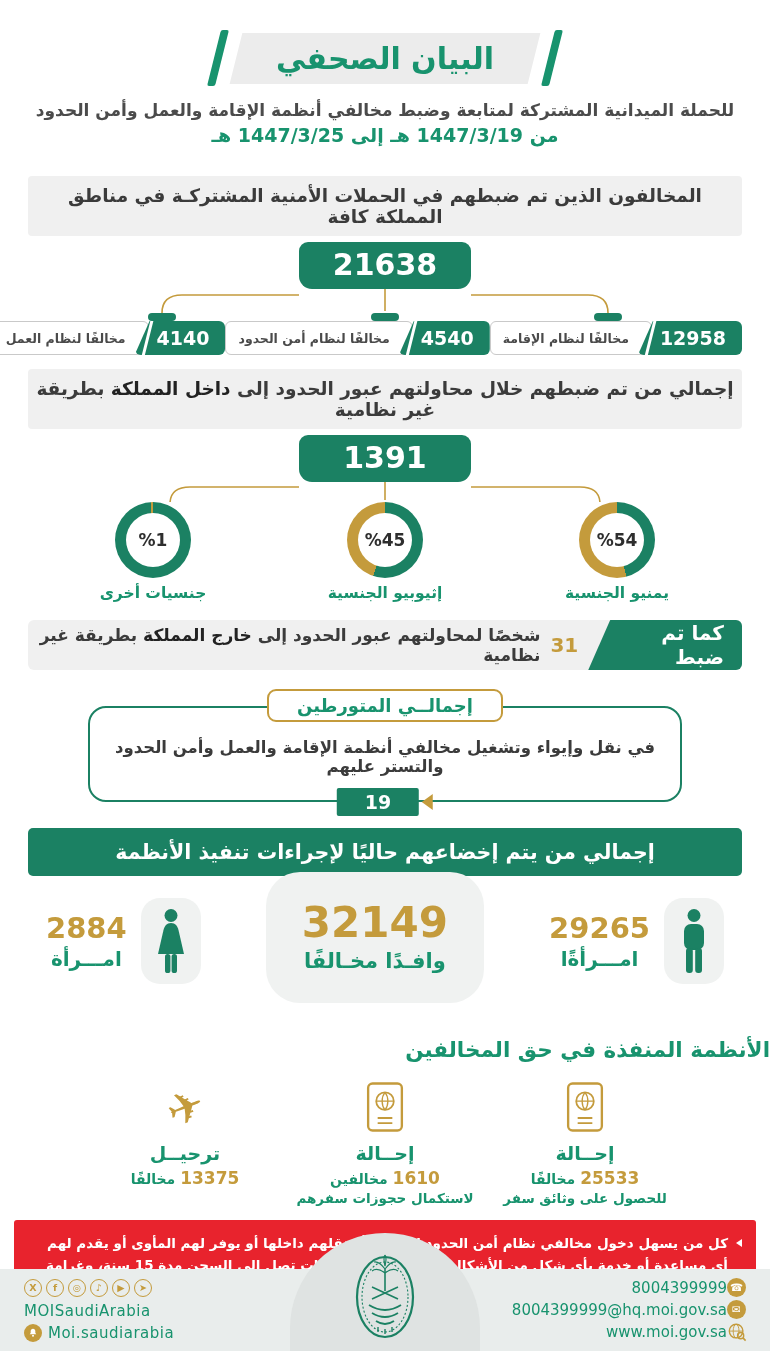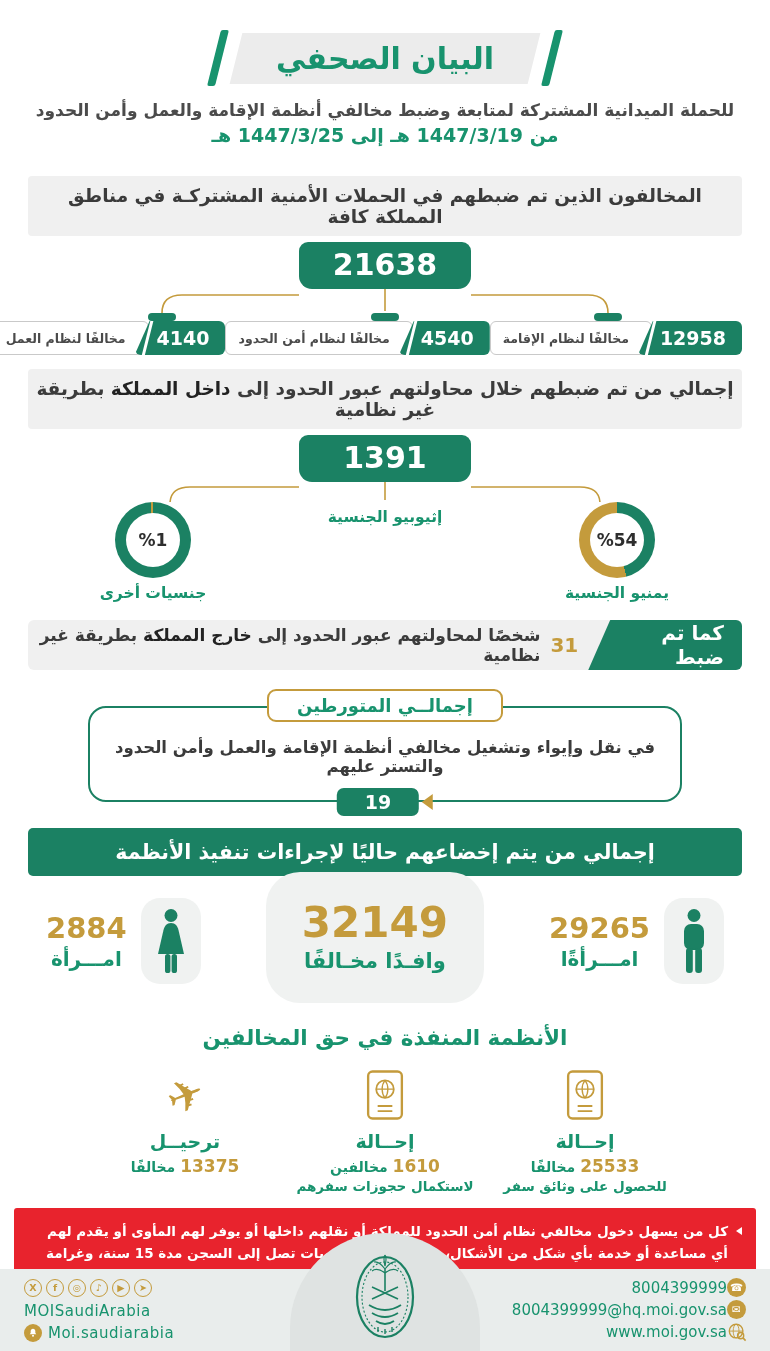--- a/index.html
+++ b/index.html
@@ -52,36 +52,36 @@
   .bar3-badge{background:var(--green);color:#fff;font-weight:bold;font-size:20px;display:flex;align-items:center;height:100%;padding:0 18px 0 28px;clip-path:polygon(22px 0,100% 0,100% 100%,0 100%)}
   .bar3-num{color:var(--gold);font-weight:bold;font-size:20px}
   .bar3-text{font-weight:bold;font-size:17px;color:var(--dark)}
   .bar3-text .hl{font-weight:900;color:#222}
 
   
   .involved{position:relative;margin:36px 88px 0;border:2px solid var(--green);border-radius:18px;padding:30px 22px 24px}
   .involved-title{position:absolute;top:-19px;right:50%;transform:translateX(50%);background:#fff;border:2px solid var(--gold);border-radius:9px;padding:4px 28px;color:var(--green-text);font-weight:bold;font-size:18px;white-space:nowrap}
   .involved-desc{text-align:center;color:var(--dark);font-weight:bold;font-size:16.5px}
   .involved-count-wrap{position:absolute;bottom:-16px;left:50%;transform:translateX(-50%);display:flex;align-items:center;direction:ltr}
-  .involved-count{background:var(--green);color:#fff;font-weight:bold;font-size:19px;padding:3px 28px;border-radius:7px}
+  .involved-count{background:var(--green);color:#fff;font-weight:bold;font-size:19px;padding:3px 28px;border-radius:2px}
   .tri-gold{width:0;height:0;border-top:8px solid transparent;border-bottom:8px solid transparent;border-right:11px solid var(--gold);margin-left:3px}
 
   
   .banner{margin:26px 28px 0;background:var(--green);border-radius:5px;color:#fff;text-align:center;font-weight:bold;font-size:20.5px;padding:12px}
   .stats{display:flex;justify-content:space-between;align-items:flex-start;margin:0 46px}
   .stat-side{display:flex;align-items:center;gap:14px;margin-top:22px}
   .icon-pill{width:60px;height:86px;background:#f0f2f1;border-radius:19px;display:grid;place-items:center}
   .stat-num{color:var(--gold);font-weight:bold;font-size:29px;text-align:center}
   .stat-label{color:var(--green-text);font-weight:bold;font-size:20px;text-align:center;margin-top:2px}
   .stat-center{background:#f0f2f1;border-radius:34px;padding:26px 36px 30px;text-align:center;min-width:206px;margin-top:-4px}
   .stat-center .big{font-size:42px;color:var(--gold);font-weight:bold}
   .stat-center .lbl{font-size:21px;color:var(--green-text);font-weight:bold;margin-top:2px}
 
   
-  .actions-title{margin-top:22px;text-align:center;color:var(--green-text);font-weight:bold;font-size:21.5px}
+  .actions-title{margin-top:34px;color:var(--green-text);font-weight:bold;font-size:21.5px}
   .actions{display:flex;justify-content:space-between;margin:16px 95px 0;align-items:flex-start}
   .action-col{display:flex;flex-direction:column;align-items:center;width:180px}
   .action-icon{height:58px;display:grid;place-items:center}
   .plane{color:var(--gold);font-size:44px;display:inline-block;transform:rotate(-22deg)}
   .action-name{color:var(--green-text);font-weight:bold;font-size:19px;margin-top:6px}
   .action-line{margin-top:4px;font-weight:bold;font-size:14px;color:var(--green-text)}
   .action-line .num{color:var(--gold);font-size:17px}
   .action-note{margin-top:2px;font-weight:bold;font-size:13.5px;color:var(--green-text);text-align:right}
 
   
@@ -166,20 +166,23 @@
     <path d="M271 5 H162 Q142 5 142 22" stroke="#c49b3c" stroke-width="1.6" fill="none"></path>
   </svg>
   <div class="donuts">
     <div class="donut-col">
       <div class="donut" style="background: conic-gradient(rgb(27, 129, 99) 0deg, rgb(27, 129, 99) 46%, rgb(196, 155, 60) 46%, rgb(196, 155, 60) 100%); text-align: right;">
           <b>%54</b>
         </div>
       <div class="donut-label">يمنيو الجنسية</div>
     </div>
     <div class="donut-col">
+      <div class="donut" style="background: conic-gradient(rgb(27, 129, 99) 0deg, rgb(27, 129, 99) 55%, rgb(196, 155, 60) 55%, rgb(196, 155, 60) 100%);">
+          <b>%45</b>
+        </div>
       <div class="donut-label">إثيوبيو الجنسية</div>
     </div>
     <div class="donut-col">
       <div class="donut" style="background: conic-gradient(rgb(27, 129, 99) 0deg, rgb(27, 129, 99) 99%, rgb(196, 155, 60) 99%, rgb(196, 155, 60) 100%);">
           <b>%1</b>
         </div>
       <div class="donut-label">جنسيات أخرى</div>
     </div>
   </div>
 

